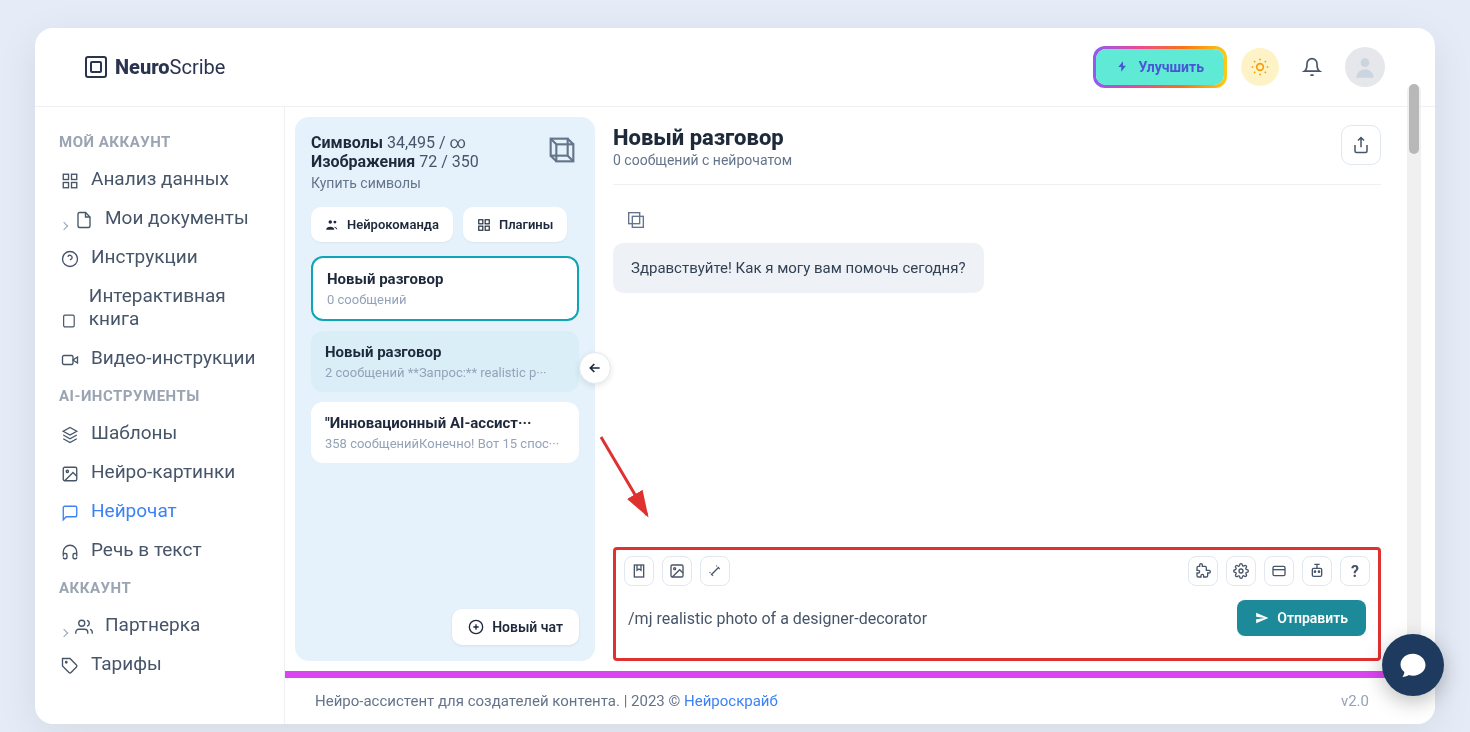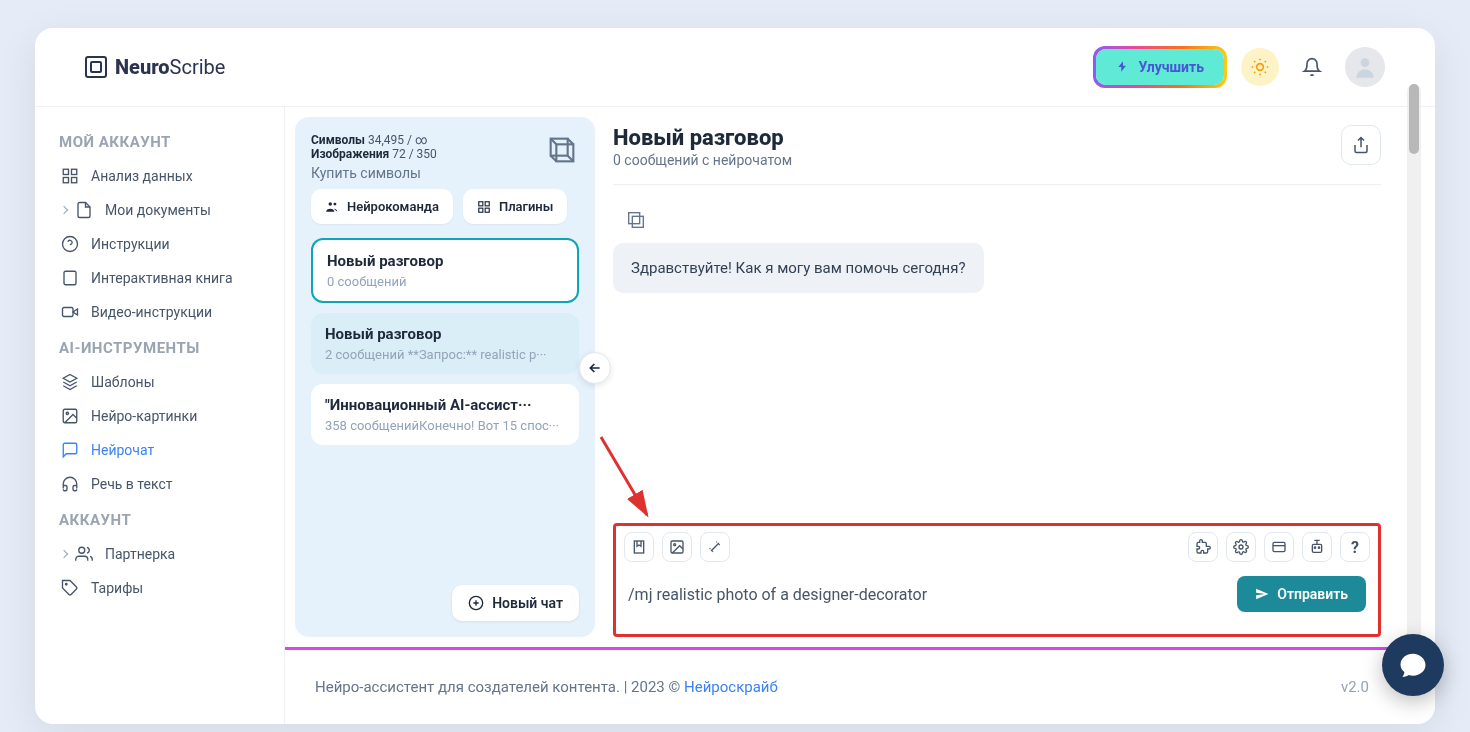--- a/index.html
+++ b/index.html
@@ -19,36 +19,36 @@
 .upgrade-wrap { padding: 3px; border-radius: 12px; background: linear-gradient(90deg, #8a5cf6, #ec4899, #f97316, #facc15); }
 .upgrade-wrap-inner { background: #fff; border-radius: 10px; }
 .icon-btn-round { width: 38px; height: 38px; border-radius: 50%; display: flex; align-items: center; justify-content: center; color: #4a5568; cursor: pointer; }
 .sun-btn { background: #fef3c7; color: #f59e0b; }
 .avatar { width: 40px; height: 40px; border-radius: 50%; background: #e5e7eb; display: flex; align-items: center; justify-content: center; }
 .avatar svg { width: 26px; height: 26px; fill: #cbd5e0; }
 
 .body { flex: 1; display: flex; overflow: hidden; }
 .sidebar { width: 250px; padding: 16px 16px; display: flex; flex-direction: column; border-right: 1px solid #eef0f4; }
 .sb-section { font-size: 15px; font-weight: 700; color: #9aa4b2; letter-spacing: 0.5px; margin: 10px 8px 8px; text-transform: uppercase; }
-.sb-item { display: flex; align-items: center; gap: 12px; padding: 8px 10px; color: #475569; font-size: 14px; border-radius: 8px; cursor: pointer; }
+.sb-item { display: flex; align-items: flex-end; gap: 12px; padding: 8px 10px; color: #475569; font-size: 19px; border-radius: 8px; cursor: pointer; }
 .sb-item.active { color: #3b82f6; }
 .sb-item .chev { width: 6px; height: 6px; border-right: 1.5px solid #94a3b8; border-bottom: 1.5px solid #94a3b8; transform: rotate(-45deg); margin-right: -4px; }
 .sb-item svg { width: 18px; height: 18px; stroke: currentColor; fill: none; stroke-width: 1.8; }
 .collapse { margin-top: auto; display: flex; align-items: center; gap: 10px; padding: 10px; color: #64748b; font-size: 14px; cursor: pointer; border-top: 1px solid #eef0f4; }
 
 .main { flex: 1; display: flex; flex-direction: column; background: #fff; padding-right: 36px; }
 .main-row { flex: 1; display: flex; overflow: hidden; }
 
 .chatlist { width: 300px; background: #e6f2fb; border-radius: 14px; margin: 10px 0 10px 10px; padding: 16px; display: flex; flex-direction: column; position: relative; }
-.stats { color: #475569; font-size: 12px; }
+.stats { color: #475569; font-size: 16px; }
 .stats b { color: #1e293b; font-weight: 700; }
 .stats-row { display: flex; justify-content: space-between; }
 .cube-icon { width: 34px; height: 34px; color: #64748b; }
 .buy-link { color: #64748b; font-size: 14px; margin-top: 4px; cursor: pointer; }
-.tabs { display: flex; gap: 10px; margin-top: 8px; }
+.tabs { display: flex; gap: 10px; margin-top: 16px; }
 .tab { background: #fff; border-radius: 10px; padding: 10px 14px; font-size: 13px; font-weight: 600; color: #1e293b; display: flex; align-items: center; gap: 8px; cursor: pointer; box-shadow: 0 1px 2px rgba(0,0,0,0.05); }
 .conv-list { margin-top: 14px; display: flex; flex-direction: column; gap: 10px; }
 .conv { background: #fff; border-radius: 12px; padding: 12px 14px; cursor: pointer; }
 .conv.sel { border: 2px solid #0ea5b7; }
 .conv.alt { background: #daeef8; }
 .conv-title { font-weight: 700; color: #1e293b; font-size: 15px; white-space: nowrap; overflow: hidden; text-overflow: ellipsis; }
 .conv-sub { color: #94a3b8; font-size: 13px; margin-top: 4px; white-space: nowrap; overflow: hidden; text-overflow: ellipsis; }
 .new-chat-btn { margin-top: auto; align-self: flex-end; background: #fff; border-radius: 10px; padding: 10px 16px; font-size: 14px; font-weight: 600; color: #1e293b; display: flex; align-items: center; gap: 8px; cursor: pointer; box-shadow: 0 1px 3px rgba(0,0,0,0.08); }
 .collapse-panel-btn { position: absolute; right: -16px; top: 235px; width: 32px; height: 32px; border-radius: 50%; background: #fff; border: 1px solid #e2e8f0; display: flex; align-items: center; justify-content: center; cursor: pointer; box-shadow: 0 2px 6px rgba(0,0,0,0.1); z-index: 5; }
 
@@ -64,21 +64,21 @@
 
 .composer-wrap { border: 3px solid #e03131; border-radius: 4px; padding: 0; position: relative; }
 .arrow { position: absolute; top: -90px; left: -8px; }
 .toolbar { display: flex; align-items: center; gap: 8px; padding: 6px 8px; }
 .tb-btn { width: 30px; height: 30px; border: 1px solid #e2e8f0; border-radius: 8px; display: flex; align-items: center; justify-content: center; cursor: pointer; color: #475569; }
 .tb-spacer { flex: 1; }
 .composer { padding: 8px 12px 22px; display: flex; align-items: flex-end; gap: 12px; }
 .composer-input { flex: 1; border: none; outline: none; font-size: 16px; color: #475569; padding: 8px 0; font-family: inherit; }
 .send-btn { background: #1d8a99; color: #fff; border-radius: 8px; padding: 10px 18px; font-size: 14px; font-weight: 600; display: flex; align-items: center; gap: 8px; cursor: pointer; }
 
-.footer { padding: 28px 30px; color: #64748b; font-size: 15px; border-top: 3px solid #d946ef; display: flex; }
+.footer { padding: 14px 30px; color: #64748b; font-size: 15px; border-top: 7px solid #d946ef; display: flex; }
 .footer a { color: #3b82f6; text-decoration: none; }
 .version { margin-left: auto; color: #94a3b8; }
 
 .chat-fab { position: absolute; right: 26px; bottom: 36px; width: 62px; height: 62px; border-radius: 50%; background: #1e3a5f; display: flex; align-items: center; justify-content: center; cursor: pointer; box-shadow: 0 6px 20px rgba(0,0,0,0.25); z-index: 20; }
 .chat-fab svg { width: 30px; height: 30px; fill: #fff; }
 </style>
 </head>
 <body>
 
 <div class="app-window">

